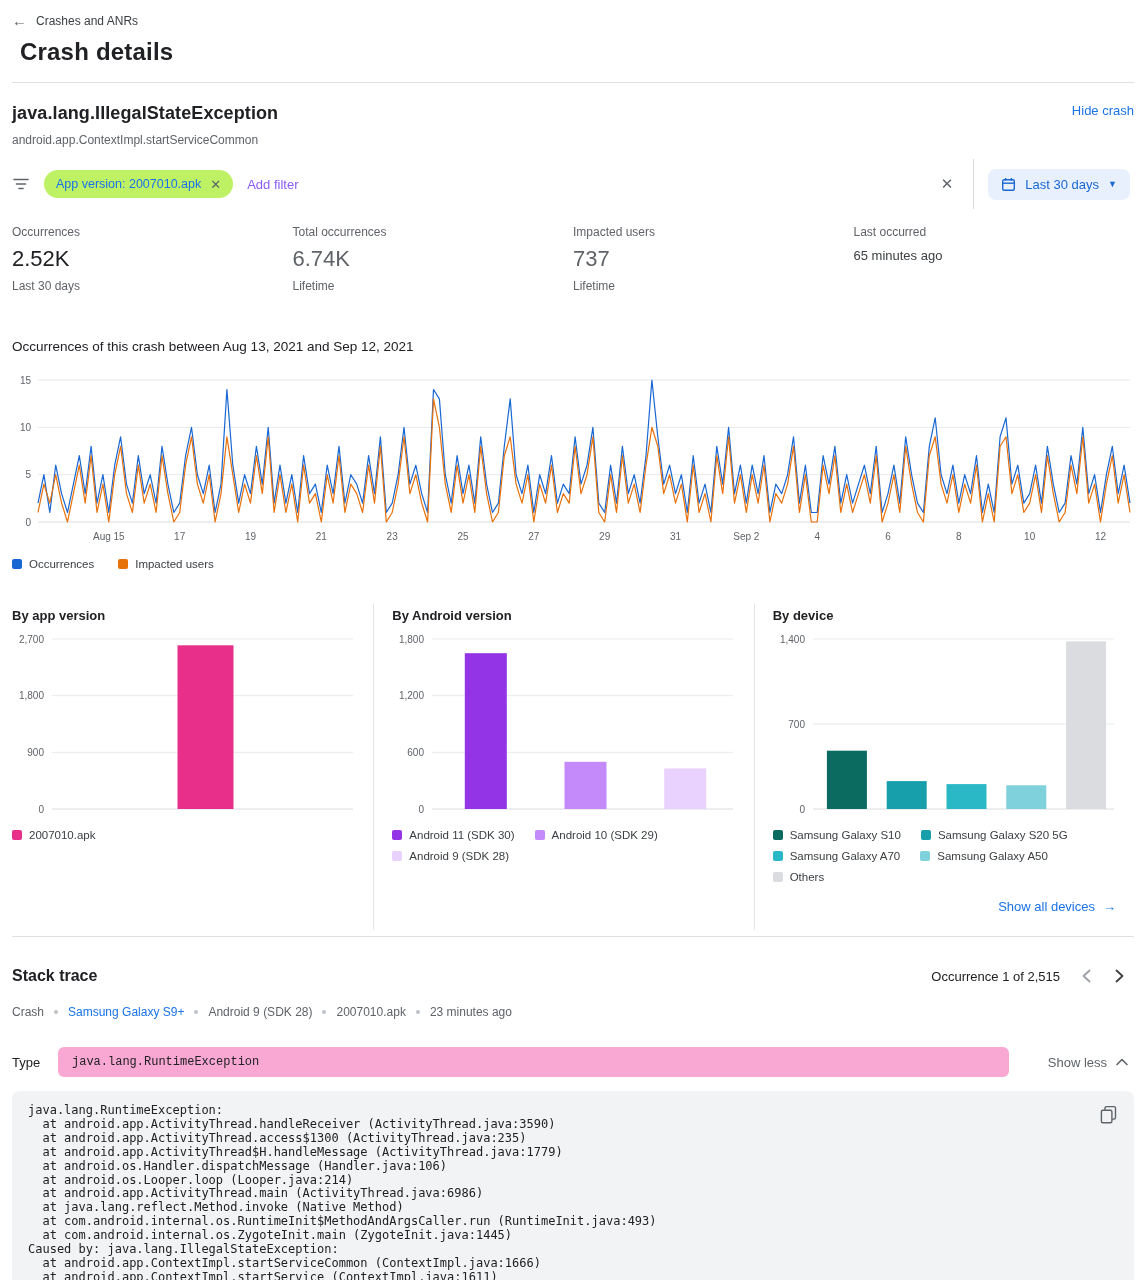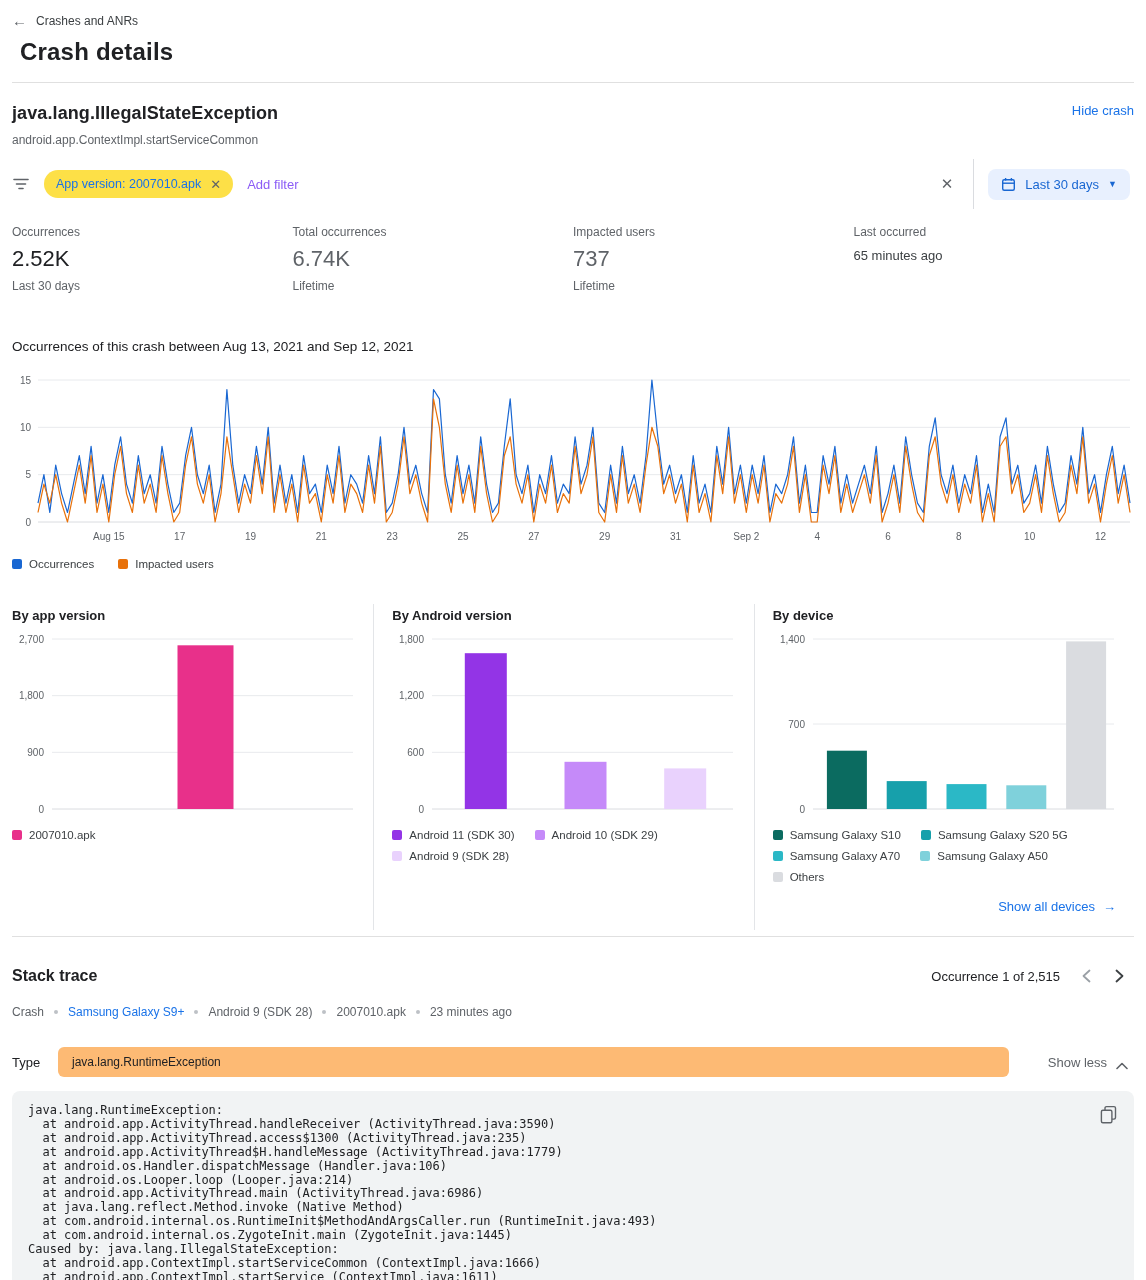--- a/index.html
+++ b/index.html
@@ -10,21 +10,21 @@
   .back{display:inline-flex;align-items:center;gap:9px;background:none;border:none;font-size:12px;color:#3c4043;cursor:pointer;font-family:inherit}
   .back-arrow{font-size:15px;color:#5f6368;line-height:1}
   h1{font-size:24px;font-weight:700;letter-spacing:.2px;margin:8px 8px 16px}
   .hr{border-top:1px solid #e0e0e0}
   .crash-head{display:flex;justify-content:space-between;align-items:flex-start;padding-top:20px}
   h2{font-size:18px;font-weight:700;letter-spacing:.1px}
   .crash-loc{font-size:12px;color:#5f6368;margin-top:9px}
   .link{color:#1a73e8;font-size:13px;text-decoration:none;cursor:pointer}
   .filter-row{display:flex;align-items:center;margin-top:12px;height:50px;gap:14px}
   .filter-icon{display:inline-flex}
-  .chip{display:inline-flex;align-items:center;gap:9px;background:#fde047;border-radius:16px;padding:7px 12px;font-size:12.5px;color:#1a73e8;cursor:pointer}
+  .chip{display:inline-flex;align-items:center;gap:9px;background:#bef264;border-radius:16px;padding:7px 12px;font-size:12.5px;color:#1a73e8;cursor:pointer}
   .chip-x{color:#5f6368;font-size:13px;line-height:1;cursor:pointer}
   .add-filter{font-size:13px;color:#8b5cf6;cursor:text}
   .spacer{flex:1}
   .clear-x{color:#5f6368;font-size:15px;cursor:pointer;margin-right:6px}
   .vdiv{width:1px;align-self:stretch;background:#dadce0}
   .date-btn{display:inline-flex;align-items:center;gap:9px;background:#e8f0fe;border:none;border-radius:8px;padding:8px 13px;font-size:13px;color:#1967d2;font-family:inherit;cursor:pointer;margin-right:4px}
   .caret{font-size:9px;line-height:1}
   .stats-row{display:flex;margin-top:16px}
   .stat{width:281px}
   .s-label{font-size:12px;color:#5f6368}
@@ -51,22 +51,22 @@
   .stack-head{display:flex;justify-content:space-between;align-items:center;margin-top:24px}
   .stack-head h3{font-size:16px;font-weight:700}
   .occ-nav{display:flex;align-items:center;gap:2px}
   .occ-label{font-size:13px;color:#202124;margin-right:10px}
   .nav-btn{background:none;border:none;cursor:pointer;padding:4px;display:inline-flex}
   .meta-row{display:flex;align-items:center;gap:10px;font-size:12px;color:#5f6368;margin-top:14px}
   .meta-row .link{font-size:12px}
   .dot{width:4px;height:4px;border-radius:50%;background:#bdc1c6;flex:0 0 auto}
   .type-row{display:flex;align-items:center;gap:14px;margin-top:28px}
   .type-label{font-size:13px;color:#202124;width:32px}
-  .type-box{flex:1;background:#fdba74;border-radius:6px;padding:8px 14px;font-family:Liberation Sans, sans-serif;font-size:12px;color:#202124}
-  .show-less{display:inline-flex;align-items:flex-end;gap:9px;background:none;border:none;font-size:13px;color:#5f6368;font-family:inherit;cursor:pointer;margin-left:25px;margin-right:6px}
+  .type-box{flex:1;background:#f9a8d4;border-radius:6px;padding:8px 14px;font-family:Liberation Mono, monospace;font-size:12px;color:#202124}
+  .show-less{display:inline-flex;align-items:center;gap:9px;background:none;border:none;font-size:13px;color:#5f6368;font-family:inherit;cursor:pointer;margin-left:25px;margin-right:6px}
   .code-block{position:relative;margin-top:14px;background:#f1f3f4;border-radius:8px;padding:13px 52px 14px 16px}
   .code-block pre{font-family:"DejaVu Sans Mono",monospace;font-size:12px;line-height:1.16;color:#202124;white-space:pre}
   .copy-btn{position:absolute;top:10px;right:12px;background:none;border:none;cursor:pointer;padding:4px;display:inline-flex}
 </style>
 </head>
 <body>
 
 <div class="page">
 
   <div class="topnav">

